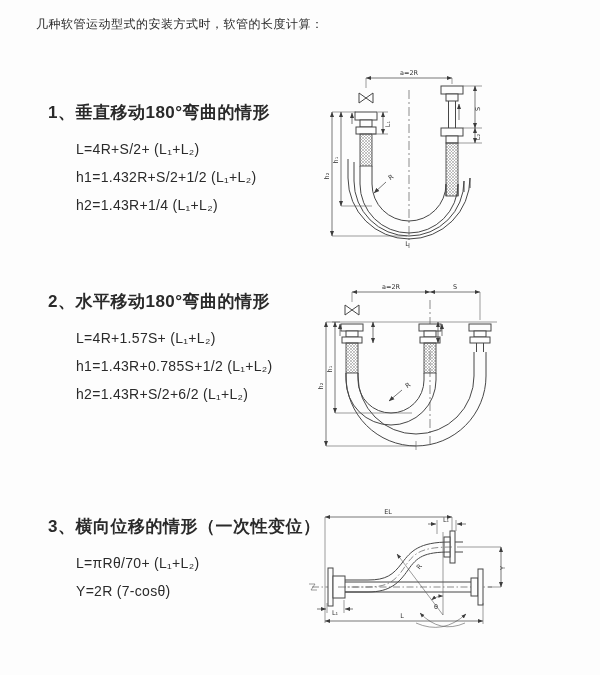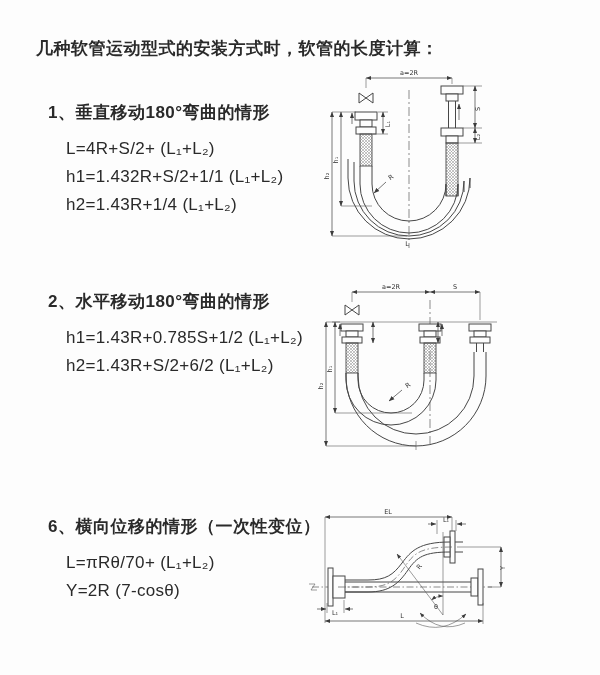--- a/index.html
+++ b/index.html
@@ -2,27 +2,27 @@
 <html><head>
 <meta charset="utf-8">
 <style>
   html,body { margin:0; padding:0; background:#e8e8e8; }
   .page {
     position:relative; width:600px; height:675px; background:#fdfdfd;
     font-family:"Liberation Sans","DejaVu Sans",sans-serif; color:#2a2a2a;
     overflow:hidden; margin:0 auto;
   }
   .title {
-    position:absolute; left:36px; top:37px;
-    font-size:17px; font-weight:bold; letter-spacing:0.5px;
+    position:absolute; left:36px; top:16px;
+    font-size:12px; font-weight:normal; letter-spacing:0.5px;
   }
   .sec { position:absolute; left:48px; }
   .sec-heading { font-size:17px; font-weight:bold; letter-spacing:0.5px; margin-bottom:11px; }
   .formula {
-    margin-left:18px; font-size:17px; line-height:28px;
+    margin-left:28px; font-size:14px; line-height:28px;
     letter-spacing:0.3px; white-space:pre;
   }
   .diag { position:absolute; }
   svg text {
     font-family:"DejaVu Sans","Liberation Sans",sans-serif;
     font-size:6.5px; fill:#333;
   }
   .dim   { stroke:#3c3c3c; stroke-width:0.7; fill:none; }
   .thin  { stroke:#5a5a5a; stroke-width:0.6; fill:none; }
   .cl    { stroke:#5a5a5a; stroke-width:0.7; fill:none; stroke-dasharray:9 3 2 3; }
@@ -45,21 +45,21 @@
         <path d="M0,1.2 L10,5 L0,8.8 z" fill="#3c3c3c"></path>
       </marker>
     </defs>
   </svg>
 
   <div class="title">几种软管运动型式的安装方式时，软管的长度计算：</div>
 
   <section class="sec" style="top:101px">
     <div class="sec-heading">1、垂直移动180°弯曲的情形</div>
     <div class="formula">L=4R+S/2+ (L₁+L₂)</div>
-    <div class="formula">h1=1.432R+S/2+1/1 (L₁+L₂)</div>
+    <div class="formula">h1=1.432R+S/2+1/2 (L₁+L₂)</div>
     <div class="formula">h2=1.43R+1/4 (L₁+L₂)</div>
   </section>
 
   <svg class="diag" style="left:312px; top:66px" width="252" height="190" viewBox="0 0 252 190">
 
     <path class="cl" d="M97,24 V182"></path>
 
     <path class="dim" d="M54,12 H140" marker-start="url(#ah)" marker-end="url(#ah)"></path>
     <path class="thin" d="M54,12 V22 M140,12 V18"></path>
     <text x="97" y="9" text-anchor="middle">a=2R</text>
@@ -108,20 +108,21 @@
     <text x="17" y="110" text-anchor="middle" transform="rotate(-90 17 110)">h₂</text>
 
     <path class="dim" d="M74,116 L62,127" marker-end="url(#ah)"></path>
     <text x="80" y="113" text-anchor="middle" transform="rotate(-35 80 113)" font-size="8">R</text>
 
     <text x="95" y="180" text-anchor="middle" font-size="9">L</text>
   </svg>
 
   <section class="sec" style="top:290px">
     <div class="sec-heading">2、水平移动180°弯曲的情形</div>
+    <div class="formula">L=4R+1.57S+ (L₁+L₂)</div>
     <div class="formula">h1=1.43R+0.785S+1/2 (L₁+L₂)</div>
     <div class="formula">h2=1.43R+S/2+6/2 (L₁+L₂)</div>
   </section>
 
   <svg class="diag" style="left:312px; top:280px" width="252" height="175" viewBox="0 0 252 175">
 
     <path class="cl" d="M118,20 V168"></path>
 
     <path class="dim" d="M40,12 H118" marker-start="url(#ah)" marker-end="url(#ah)"></path>
     <path class="dim" d="M118,12 H168" marker-start="url(#ah)" marker-end="url(#ah)"></path>
@@ -172,21 +173,21 @@
     <path class="dim" d="M14,42 V166" marker-start="url(#ah)" marker-end="url(#ah)"></path>
     <text x="11" y="106" text-anchor="middle" transform="rotate(-90 11 106)">h₂</text>
 
     <path class="dim" d="M90,110 L77,121" marker-end="url(#ah)"></path>
     <text x="97" y="107" text-anchor="middle" transform="rotate(-35 97 107)" font-size="8">R</text>
 
     <path class="thin" d="M104,161 V170"></path>
   </svg>
 
   <section class="sec" style="top:515px">
-    <div class="sec-heading">6、横向位移的情形（一次性变位）</div>
+    <div class="sec-heading">3、横向位移的情形（一次性变位）</div>
     <div class="formula">L=πRθ/70+ (L₁+L₂)</div>
     <div class="formula">Y=2R (7-cosθ)</div>
   </section>
 
   <svg class="diag" style="left:300px; top:502px" width="297" height="140" viewBox="0 0 297 140">
 
     <path class="dim" d="M25,15 H152" marker-start="url(#ah)" marker-end="url(#ah)"></path>
     <path class="thin" d="M25,15 V121 M152,15 V29"></path>
     <text x="88" y="12" text-anchor="middle" font-size="9.5">EL</text>
 

